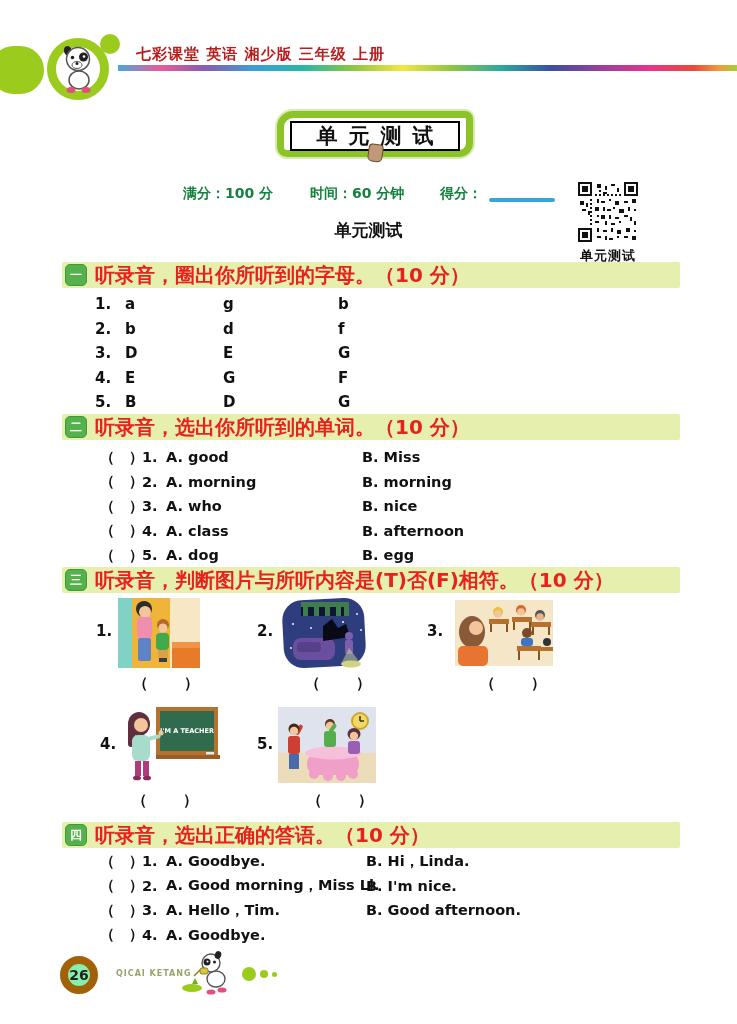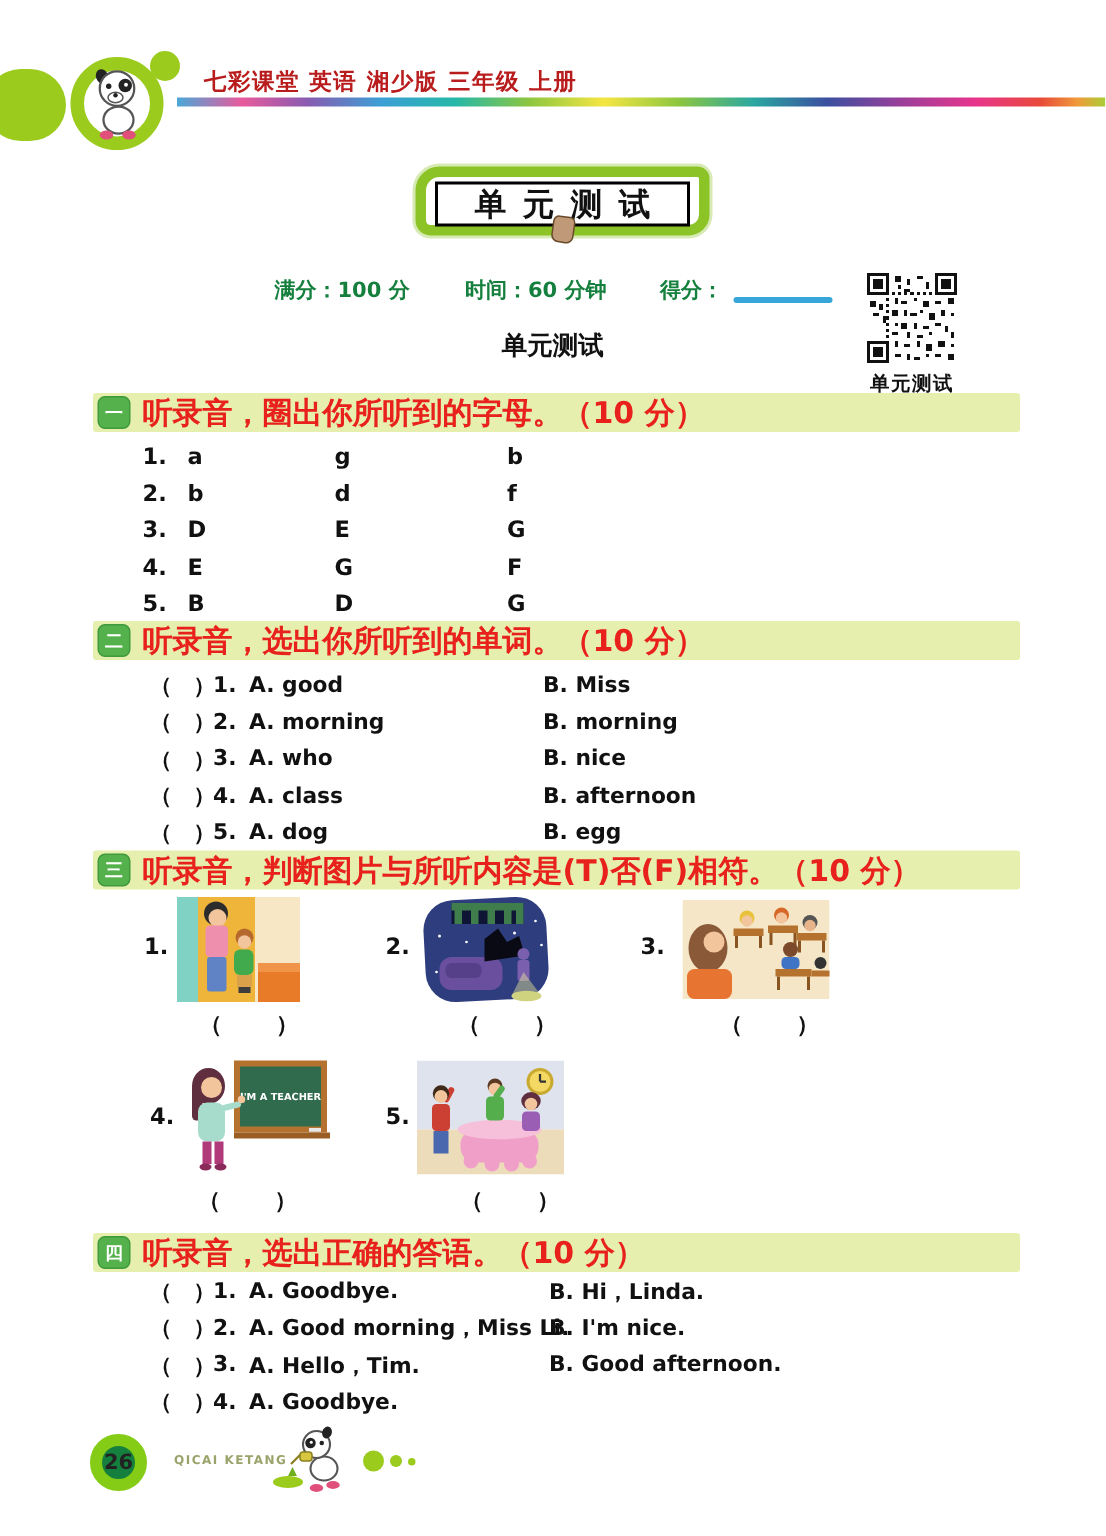--- a/index.html
+++ b/index.html
@@ -50,22 +50,22 @@
   .qn{width:24px;flex:none;}
   .qa{width:196px;flex:none;}
   .s4 .qa{width:200px;}
 
   
   .pic-num{position:absolute;font-size:15px;font-weight:bold;}
   .pic{position:absolute;}
   .pic-bk{position:absolute;font-size:15px;font-weight:bold;letter-spacing:2px;}
 
   
-  .pg-circle{position:absolute;left:60px;top:956px;width:22px;height:22px;border:8px solid #84cc16;border-radius:50%;
-    background:#15803d;display:flex;align-items:center;justify-content:center;font-size:14px;font-weight:bold;color:#222;}
+  .pg-circle{position:absolute;left:60px;top:956px;width:22px;height:22px;border:8px solid #a16207;border-radius:50%;
+    background:#86efac;display:flex;align-items:center;justify-content:center;font-size:14px;font-weight:bold;color:#222;}
   .brand{position:absolute;left:116px;top:969px;font-size:8px;font-weight:bold;color:#9ba36b;letter-spacing:1px;text-align:right;}
   .foot-dog{position:absolute;left:180px;top:950px;}
   .dot{position:absolute;border-radius:50%;background:#9bcb1d;}
   .d1{left:242px;top:967px;width:14px;height:14px;}
   .d2{left:260px;top:970px;width:8px;height:8px;}
   .d3{left:272px;top:972px;width:5px;height:5px;}
 </style>
 </head>
 <body>
 

